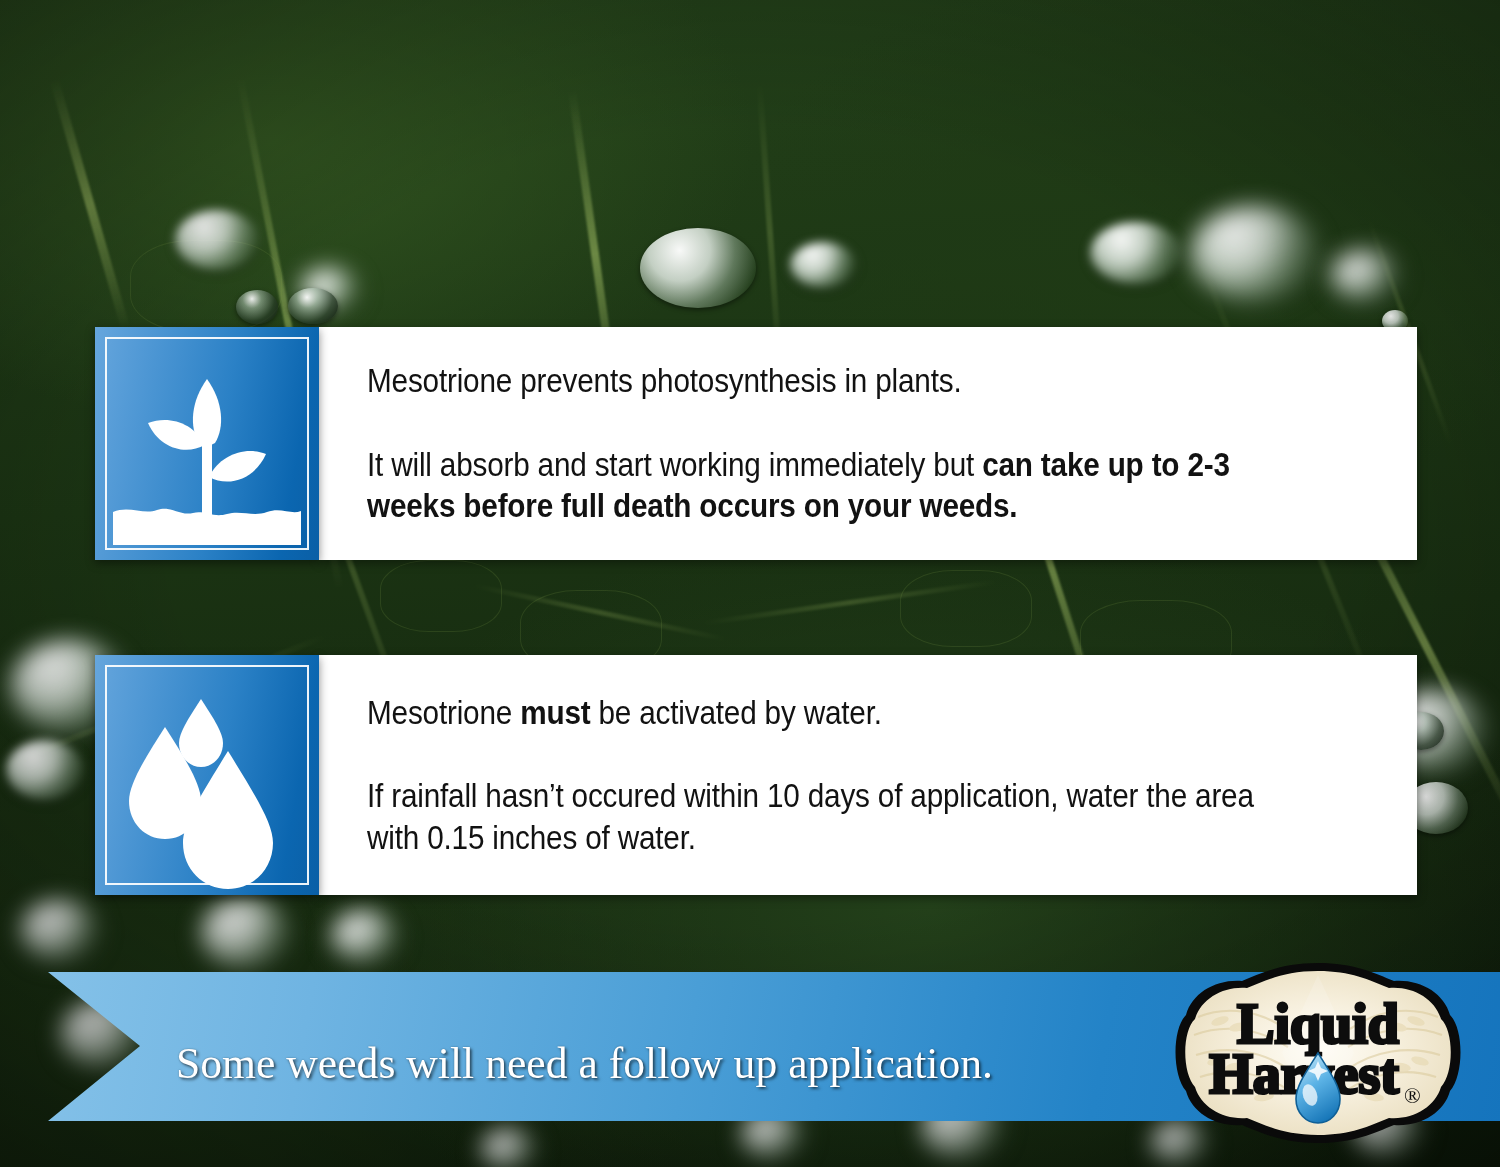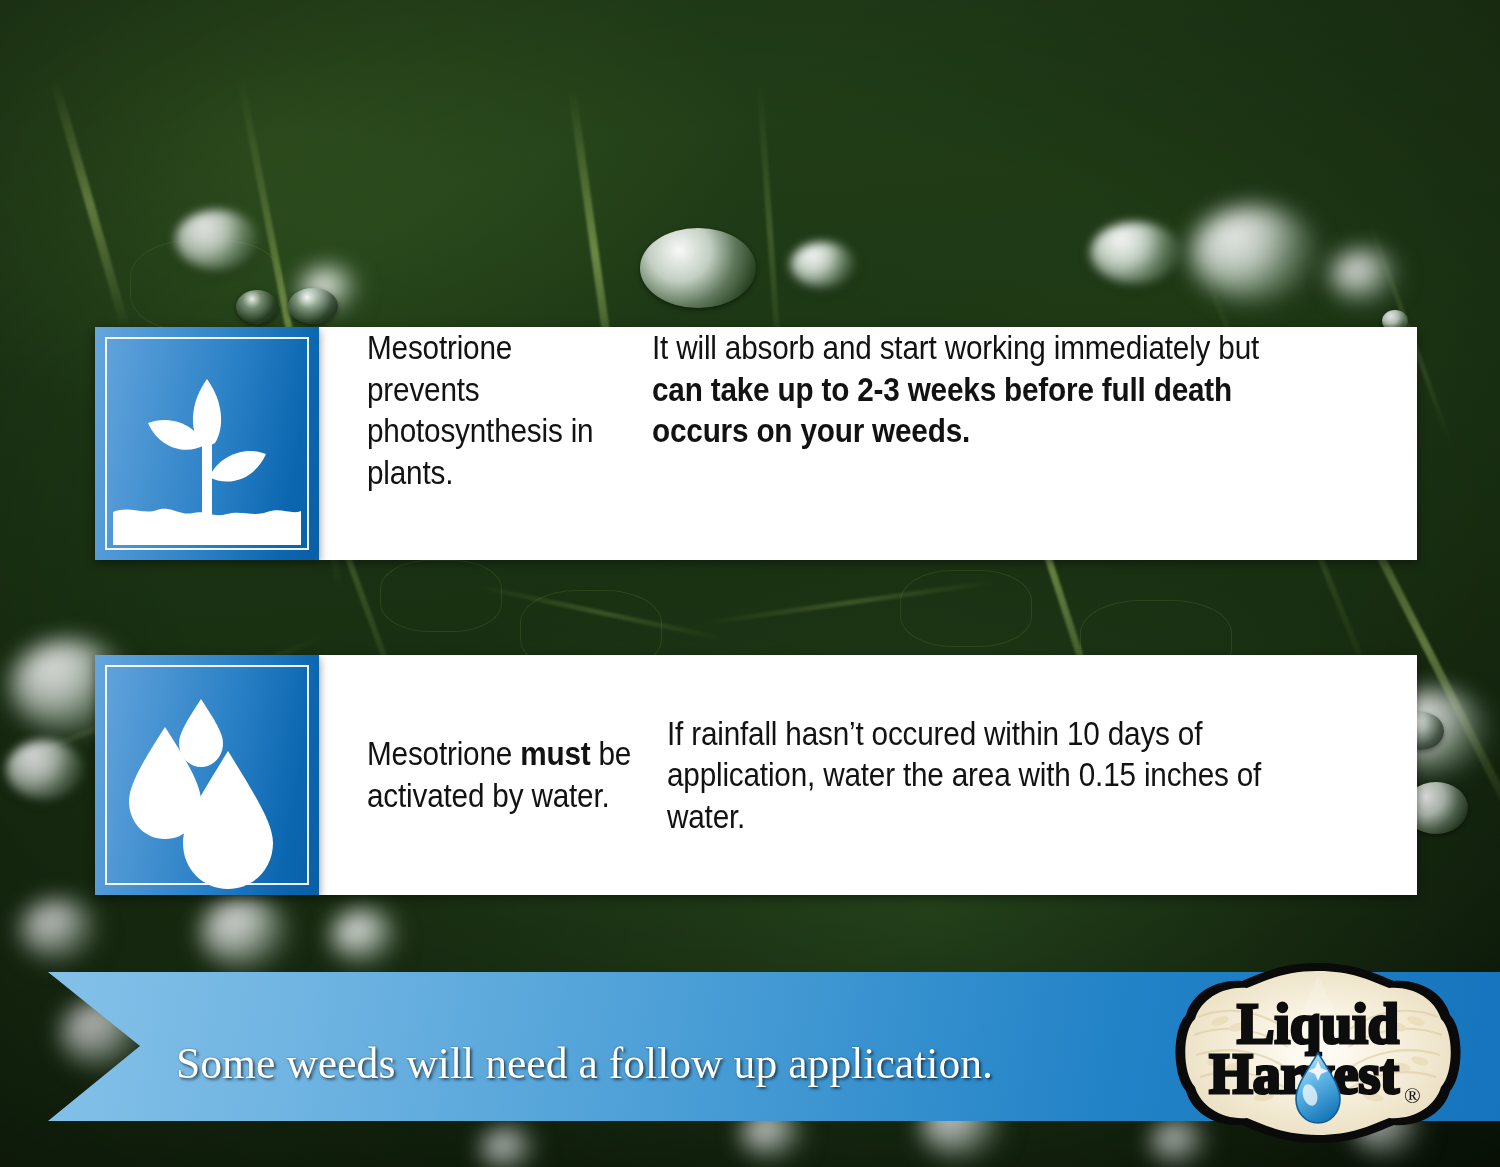--- a/index.html
+++ b/index.html
@@ -62,21 +62,21 @@
     background:linear-gradient(100deg,#66a6dd 0%,#4e97d4 22%,#2b81c6 55%,#0b66b0 85%,#0a5fa6 100%);
     box-shadow:0 3px 9px rgba(0,0,0,.45);
   }
   .card-icon .frame{
     position:absolute;left:10px;top:10px;right:10px;bottom:10px;
     border:2px solid rgba(255,255,255,.92);
   }
   .card-icon svg{position:absolute;left:0;top:0;width:100%;height:100%;}
   .card-text{
     flex:1 1 auto;background:#ffffff;
-    display:flex;flex-direction:row;justify-content:center;
+    display:flex;flex-direction:column;justify-content:center;
     box-shadow:0 3px 9px rgba(0,0,0,.40);
   }
   .card-text p{
     margin:0;
     font-family:"Liberation Sans", sans-serif;
     font-size:33px;line-height:1.26;color:#121212;
     transform:scaleX(.90);transform-origin:left center;
     letter-spacing:-.2px;
   }
   .card-text p b{font-weight:700;}
@@ -185,21 +185,21 @@
     <div class="card-icon" style="width:224px;height:240px;">
       <svg viewBox="0 0 224 240" preserveAspectRatio="none" aria-hidden="true">
         <g fill="#ffffff">
           <path d="M106 44 C 93 64, 84 78, 84 88 C 84 102, 94 112, 106 112 C 118 112, 128 102, 128 88 C 128 78, 119 64, 106 44 Z"></path>
           <path d="M70 72 C 48 106, 34 130, 34 146 C 34 168, 50 184, 70 184 C 90 184, 106 168, 106 146 C 106 130, 92 106, 70 72 Z"></path>
           <path d="M133 96 C 106 140, 88 168, 88 188 C 88 214, 108 234, 133 234 C 158 234, 178 214, 178 188 C 178 168, 160 140, 133 96 Z"></path>
         </g>
       </svg>
       <div class="frame"></div>
     </div>
-    <div class="card-text" style="padding:0 36px 0 48px;align-items:center;">
+    <div class="card-text" style="padding:0 36px 0 48px;">
       <p><span>Mesotrione </span><b>must</b><span> be activated by water.</span></p>
       <div class="p-gap"></div>
       <p><span>If rainfall hasn’t occured within 10 days of application, water the area with 0.15 inches of water.</span></p>
     </div>
   </div>
 
   <div class="banner">
     <div class="banner-text">Some weeds will need a follow up application.</div>
   </div>
 

